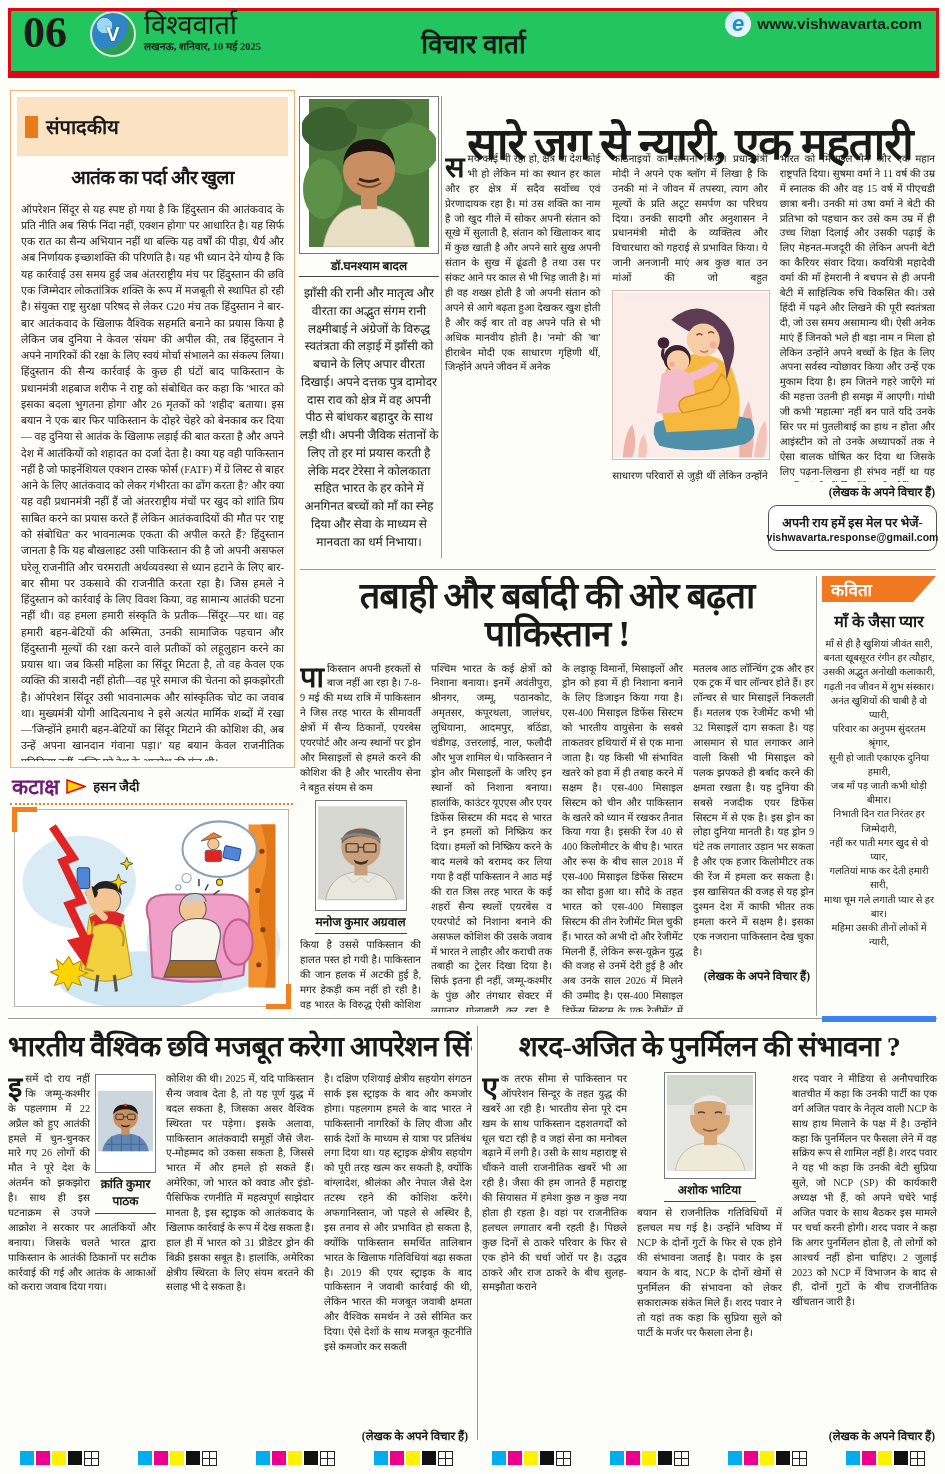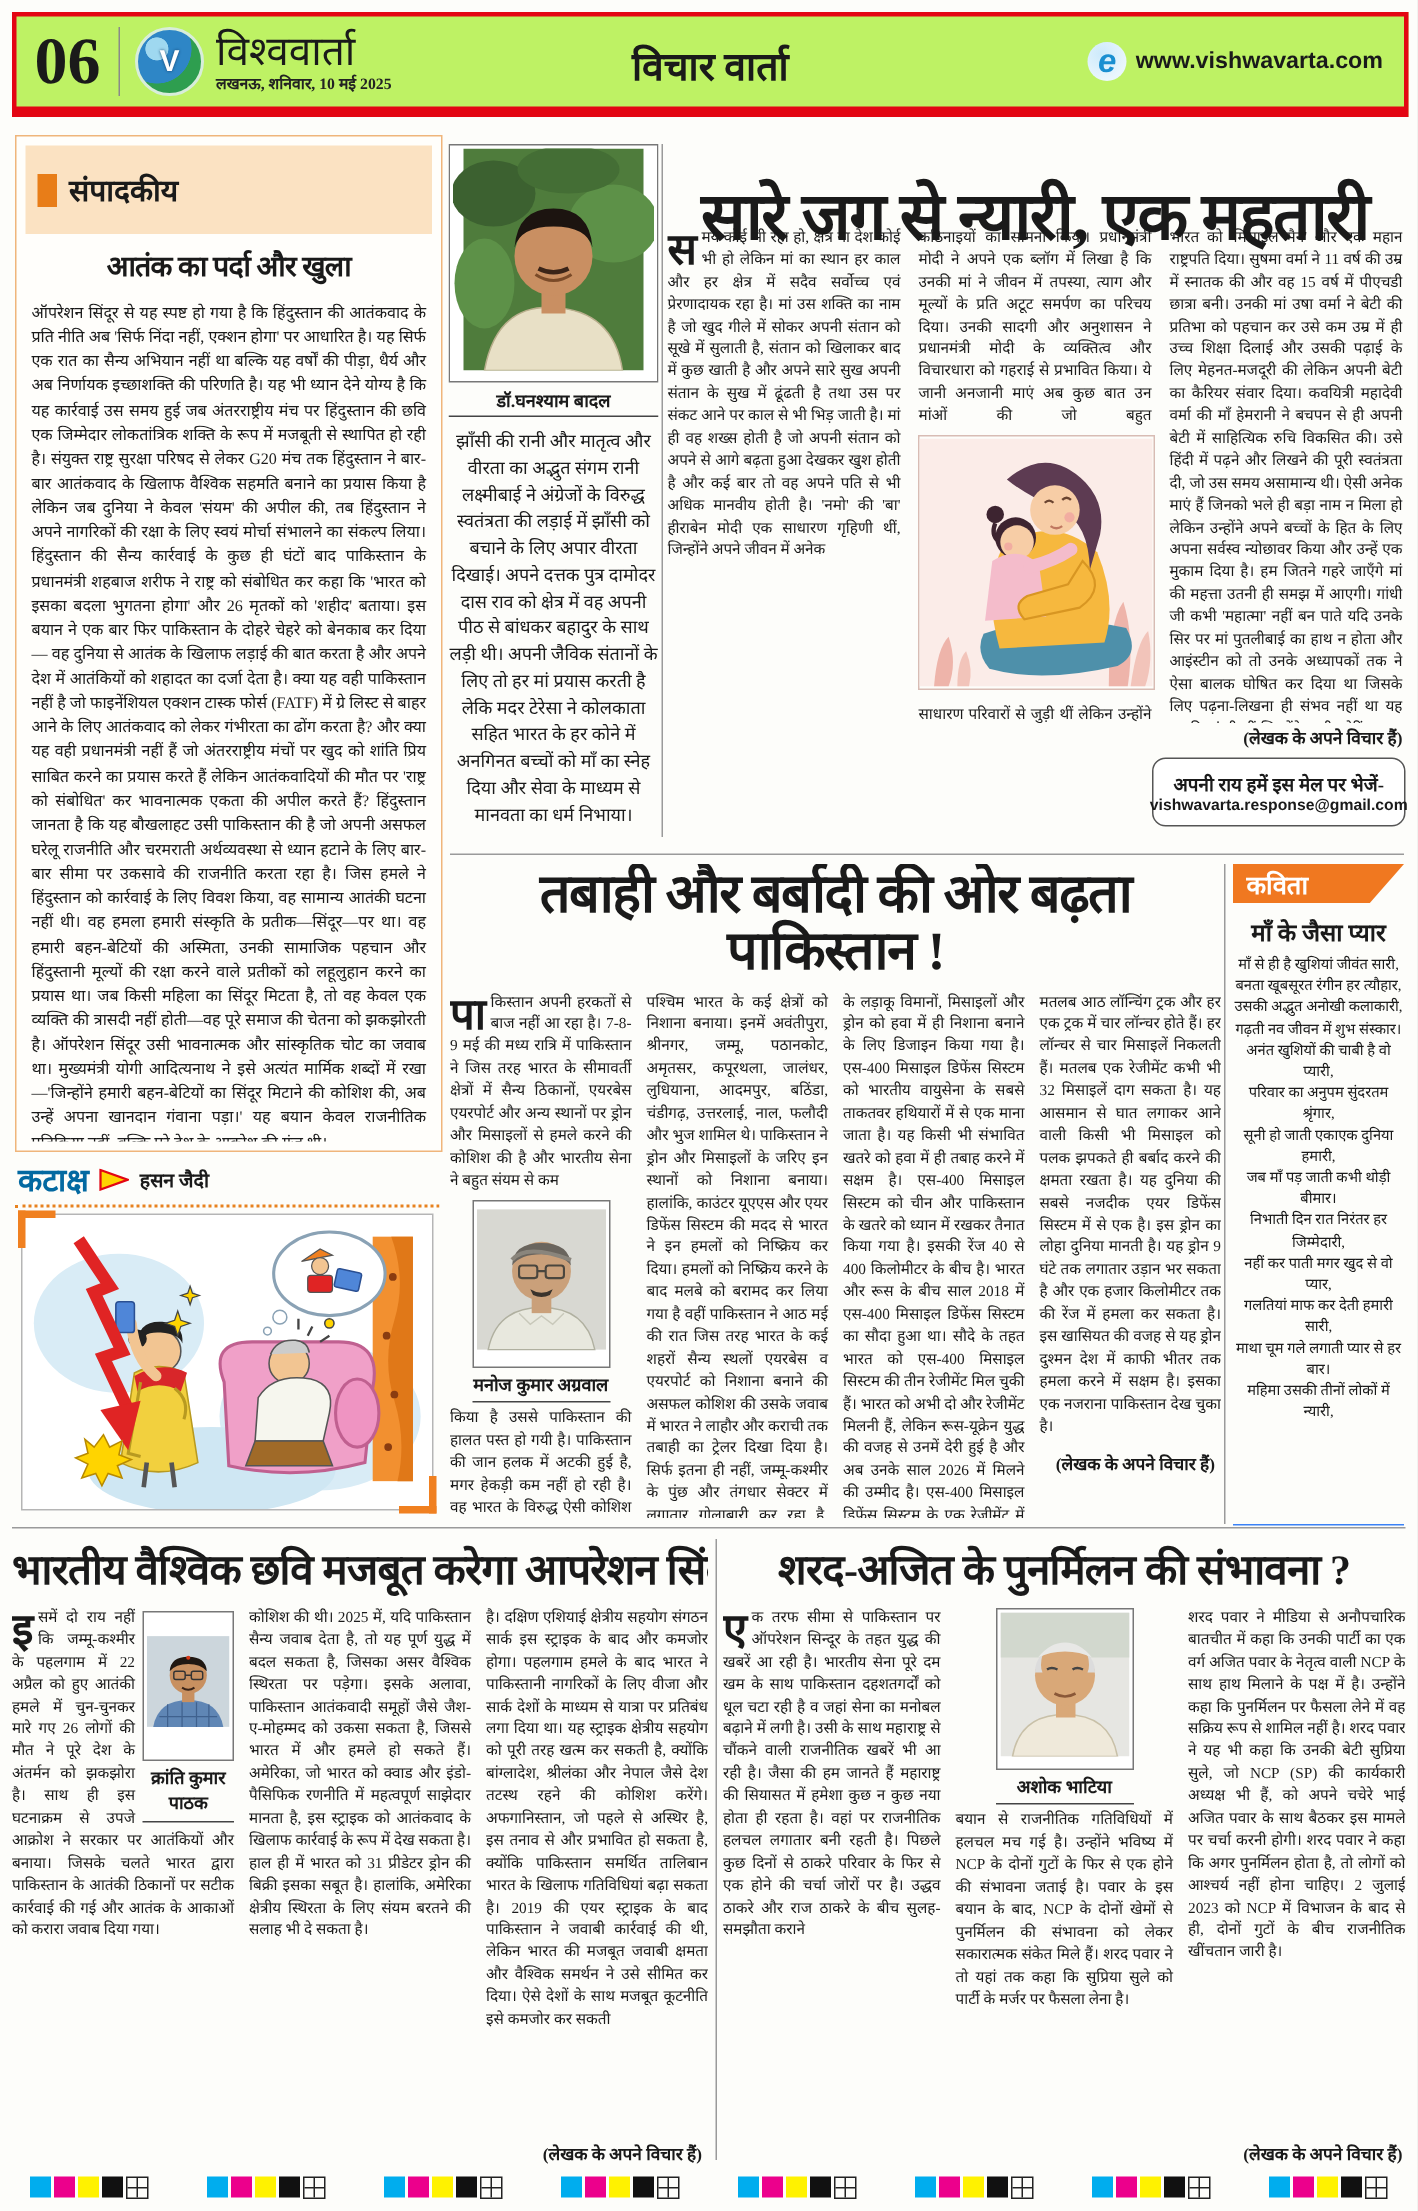--- a/index.html
+++ b/index.html
@@ -1,21 +1,21 @@
 <!DOCTYPE html>
 <html lang="hi"><head>
 <meta charset="utf-8">
 <style>
   html,body{margin:0;padding:0;background:#e9e9e6;}
   .page{position:relative;width:945px;height:1474px;margin:0 auto;background:#fdfdfa;
         font-family:"Liberation Serif","DejaVu Serif",serif;color:#1a1a1a;overflow:hidden;}
   .abs{position:absolute;}
   
   .masthead{left:8px;top:8px;width:925px;height:60px;border:3px solid #e30613;border-bottom:7px solid #e30613;
-            display:flex;align-items:center;background:#bef264;}
+            display:flex;align-items:flex-start;background:#22c55e;}
   .pgnum{font-size:44px;font-weight:bold;padding:0 12px;line-height:1;}
   .mast-div{width:1px;height:46px;background:#8a8a8a;margin-right:10px;}
   .logo-globe{width:42px;height:42px;border-radius:50%;margin-right:8px;position:relative;flex:0 0 auto;
      background:radial-gradient(circle at 30% 30%,#9fd8f0 0 18%,#2e86c6 19% 55%,#2e9e4f 56% 100%);
      border:2px solid #d8edda;display:flex;align-items:center;justify-content:center;}
   .logo-globe span{color:#fff;font-weight:bold;font-size:20px;font-family:"Liberation Sans",sans-serif;text-shadow:0 0 2px #14406b;}
   .paper-name{font-size:27px;font-weight:normal;line-height:1.05;}
   .dateline{font-size:10.5px;font-weight:bold;color:#222;}
   .mast-center{position:absolute;left:50%;transform:translateX(-50%);top:14px;font-size:26px;font-weight:bold;}
   .mast-right{margin-left:auto;display:flex;align-items:center;gap:6px;padding-right:14px;}
@@ -29,21 +29,21 @@
   
   .editorial{left:10px;top:90px;width:283px;height:676px;border:1px solid #efb57b;background:#fffefb;overflow:hidden;}
   .ed-head{margin:6px 6px 0 6px;background:#fbe2c2;display:flex;align-items:center;gap:8px;padding:16px 8px;}
   .ed-head .bar{width:13px;height:22px;background:#e87d18;}
   .ed-head .t{font-size:20px;font-weight:bold;}
   .ed-hl{text-align:center;font-size:19px;font-weight:800;margin:8px 4px 5px 4px;letter-spacing:-.5px;}
   .ed-body{padding:0 10px;font-size:10.7px;line-height:1.52;text-align:justify;height:560px;overflow:hidden;}
   
   .kat{left:10px;top:772px;width:283px;height:244px;overflow:hidden;}
   .kat-head{display:flex;align-items:center;gap:7px;padding:0 2px;}
-  .kat-title{color:#0369a1;font-size:21px;font-weight:800;}
+  .kat-title{color:#701a75;font-size:21px;font-weight:800;}
   .kat-author{font-size:13px;font-weight:bold;}
   .kat-rule{border-top:2px dotted #e8821e;margin:3px 0 4px 0;}
   .kat-frame{position:relative;height:196px;border:1px solid #b5b5b5;margin:0 4px;background:#fff;}
   .kat-frame::before,.kat-frame::after{content:"";position:absolute;width:20px;height:20px;}
   .kat-frame::before{left:-3px;top:-3px;border-left:5px solid #f08020;border-top:5px solid #f08020;}
   .kat-frame::after{right:-3px;bottom:-3px;border-right:5px solid #f08020;border-bottom:5px solid #f08020;}
   
   .jhansi{left:299px;top:96px;width:140px;height:472px;overflow:hidden;}
   .photo-frame{border:1px solid #777;background:#fff;padding:2px;}
   .caption{font-size:12px;font-weight:bold;text-align:center;border-bottom:1px solid #444;padding:3px 0 2px 0;}
@@ -60,21 +60,21 @@
             display:flex;flex-direction:column;align-items:center;justify-content:center;background:#fff;}
   .feedback .l1{font-size:12.5px;font-weight:bold;}
   .feedback .l2{font-size:10.5px;font-weight:bold;font-family:"Liberation Sans",sans-serif;}
   
   .pak{left:300px;top:576px;width:514px;height:436px;overflow:hidden;}
   .pak-hl{font-size:36px;font-weight:800;text-align:center;letter-spacing:-1px;margin:2px 0 8px 0;line-height:1.05;}
   .pak-cols{display:flex;gap:10px;height:372px;overflow:hidden;}
   .photo-block{width:92px;margin:4px auto;}
   .pak-close{left:655px;top:968px;width:155px;}
   
-  .kav{left:822px;top:576px;width:114px;height:440px;overflow:hidden;border-bottom:1px solid #3b82f6;}
+  .kav{left:822px;top:576px;width:114px;height:440px;overflow:hidden;border-bottom:6px solid #3b82f6;}
   .kav-flag{width:100%;height:26px;background:#f07820;clip-path:polygon(0 0,100% 0,80% 100%,0 100%);
             color:#fff;font-size:17px;font-weight:bold;display:flex;align-items:center;padding-left:9px;box-sizing:border-box;}
   .kav-row{display:flex;align-items:flex-end;gap:6px;margin-top:7px;}
   .kav-name{font-size:12.5px;font-weight:bold;padding-bottom:4px;}
   .kav-title{text-align:center;font-size:16px;font-weight:800;margin:8px 0 5px 0;}
   .kav-poem{font-size:9.8px;line-height:1.45;text-align:center;}
   
   .botA{left:8px;top:1024px;width:464px;height:400px;overflow:hidden;}
   .botB{left:482px;top:1024px;width:455px;height:400px;overflow:hidden;}
   .bot-hl{font-size:28px;font-weight:800;text-align:center;letter-spacing:-.5px;margin:2px 0 8px 0;white-space:nowrap;}

